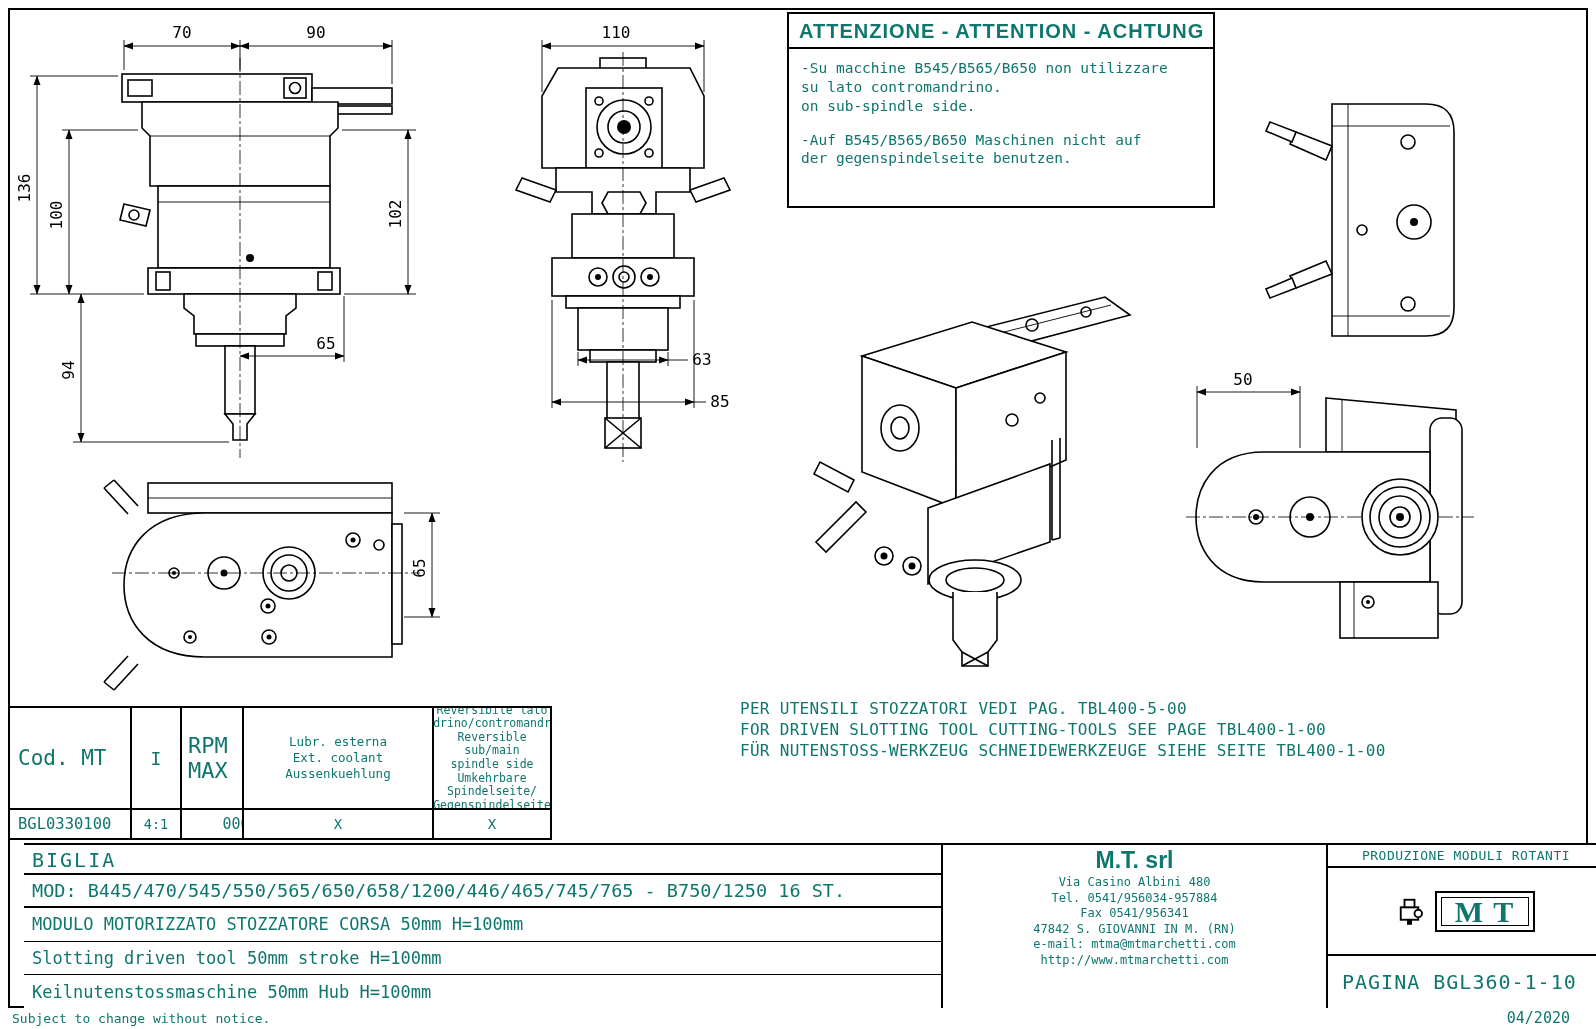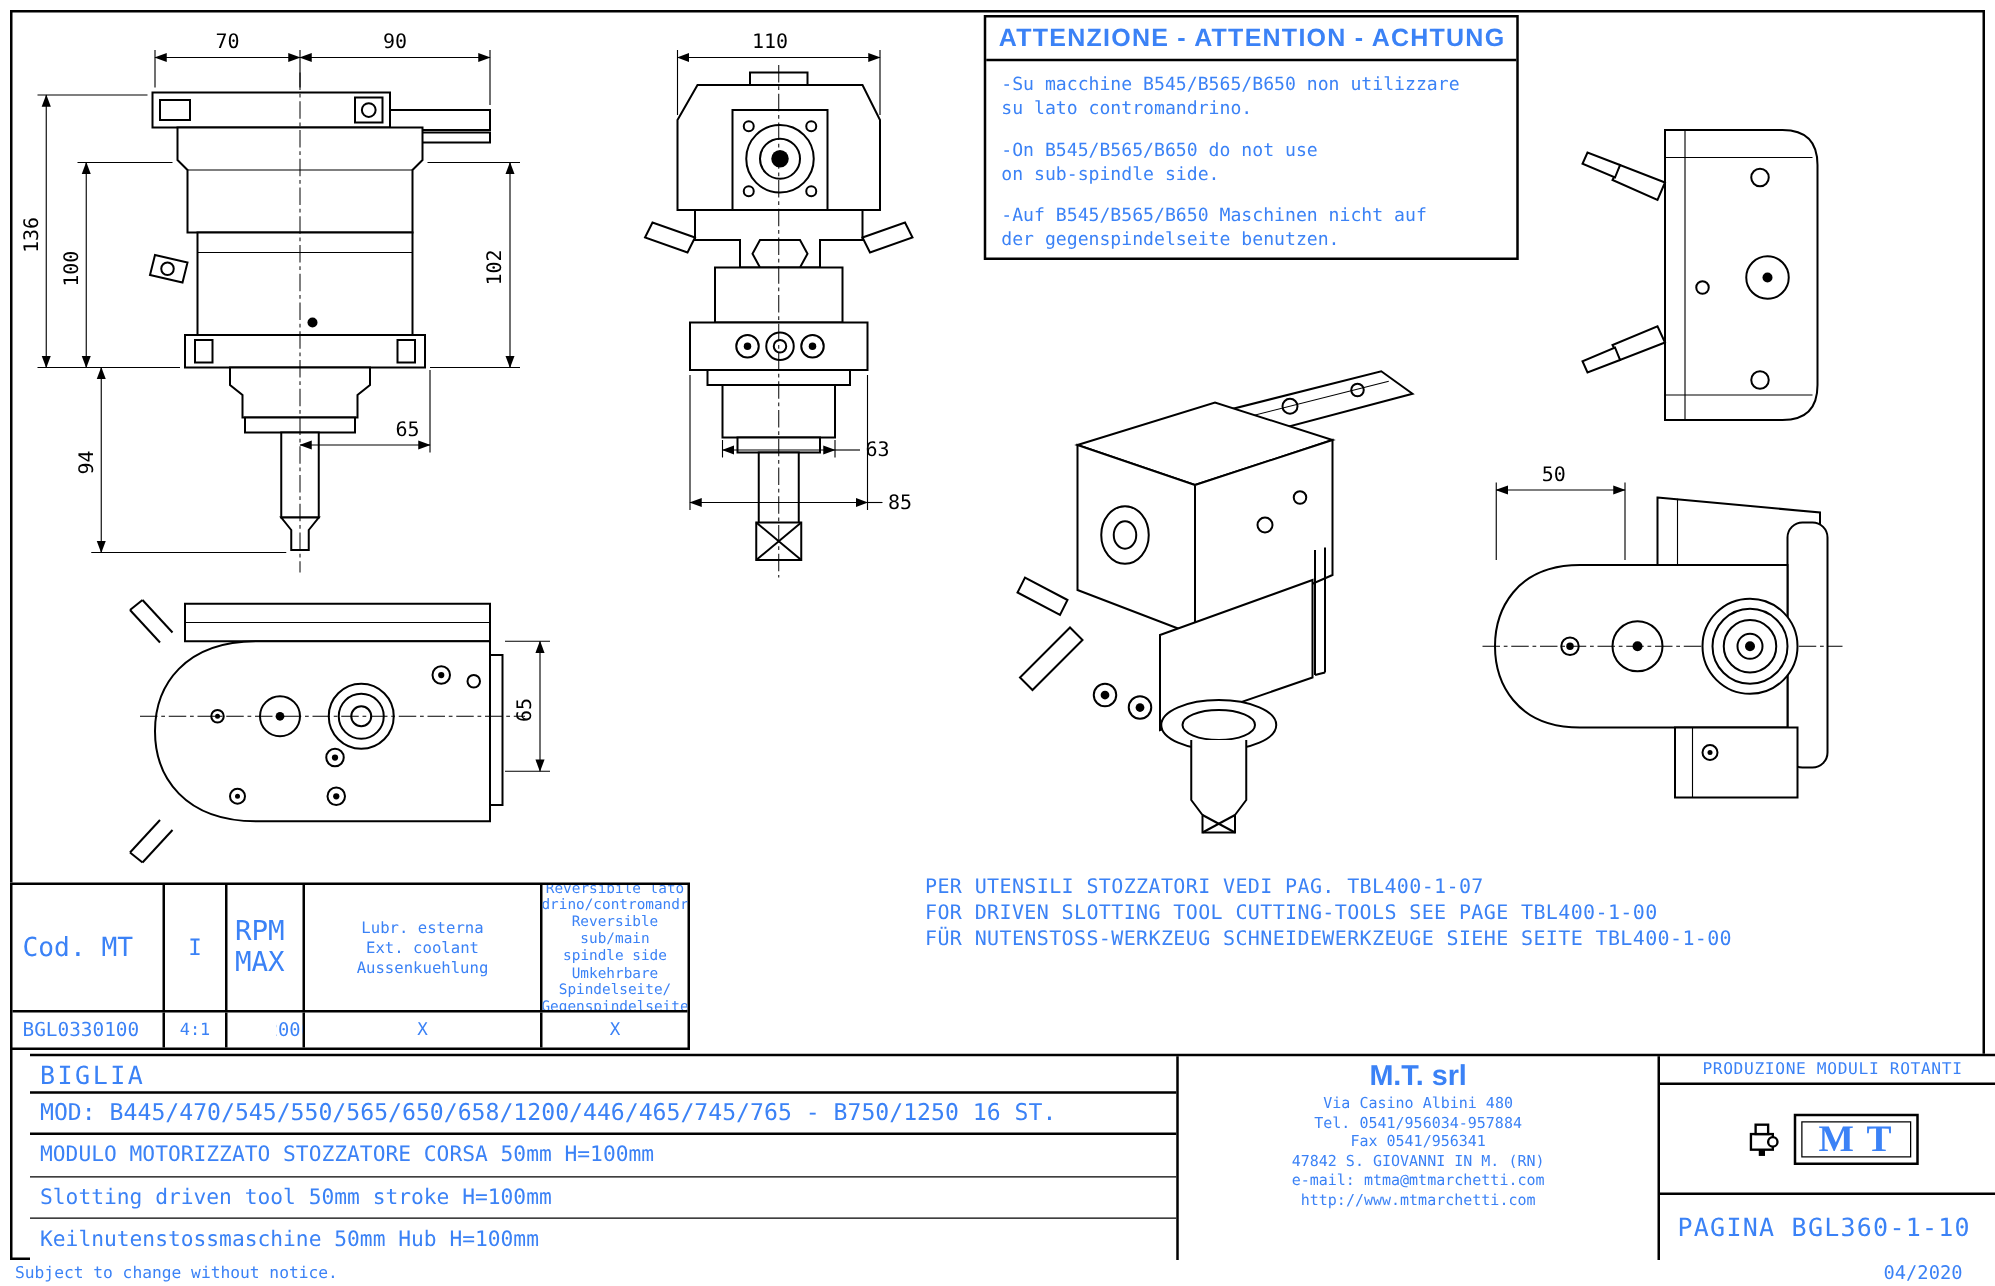--- a/index.html
+++ b/index.html
@@ -1,16 +1,16 @@
 <!DOCTYPE html>
 <html><head>
 <meta charset="utf-8">
 <style>
   html,body{margin:0;padding:0;background:#e8e8e8;}
-  .sheet{position:relative;width:1596px;height:1029px;background:#fff;font-family:"DejaVu Sans Mono",monospace;color:#3b82f6;overflow:hidden;}
+  .sheet{position:relative;width:1596px;height:1029px;background:#fff;font-family:"DejaVu Sans Mono",monospace;color:#0f766e;overflow:hidden;}
   .frame{position:absolute;left:8px;top:8px;width:1580px;height:1000px;border:2.5px solid #000;box-sizing:border-box;}
   .draw{position:absolute;left:0;top:0;}
 
   
   .ln{stroke:#000;stroke-width:1.6;fill:none;}
   .lnw{stroke:#000;stroke-width:1.6;fill:#fff;}
   .thin{stroke:#000;stroke-width:0.9;fill:none;}
   .dim{stroke:#000;stroke-width:0.9;fill:none;}
   .cl{stroke:#000;stroke-width:0.8;fill:none;stroke-dasharray:14 3 3 3;}
   .fillb{fill:#000;stroke:none;}
@@ -281,29 +281,28 @@
       <line class="dim" x1="1197" y1="392" x2="1300" y2="392" marker-start="url(#arr)" marker-end="url(#arr)"></line>
       <text class="dimtext" x="1243" y="385">50</text>
     </g>
   </svg>
 
   <div class="warning">
     <div class="warning-title">ATTENZIONE - ATTENTION - ACHTUNG</div>
     <div class="warning-body">
       <div>-Su macchine B545/B565/B650 non utilizzare</div>
       <div>su lato contromandrino.</div>
-      <div class="wgap">-On B545/B565/B650 do not use</div>
       <div>on sub-spindle side.</div>
       <div class="wgap">-Auf B545/B565/B650 Maschinen nicht auf</div>
       <div>der gegenspindelseite benutzen.</div>
     </div>
   </div>
 
   <div class="notes">
-    <div>PER UTENSILI STOZZATORI VEDI PAG. TBL400-1-07</div>
+    <div>PER UTENSILI STOZZATORI VEDI PAG. TBL400-5-00</div>
     <div>FOR DRIVEN SLOTTING TOOL CUTTING-TOOLS SEE PAGE TBL400-1-00</div>
     <div>FÜR NUTENSTOSS-WERKZEUG SCHNEIDEWERKZEUGE SIEHE SEITE TBL400-1-00</div>
   </div>
 
   <div class="spec-table">
     <div class="st-row st-head">
       <div class="st-cell st-cod-h">
         <span>Cod. MT</span>
       </div>
       <div class="st-cell st-i-h">

